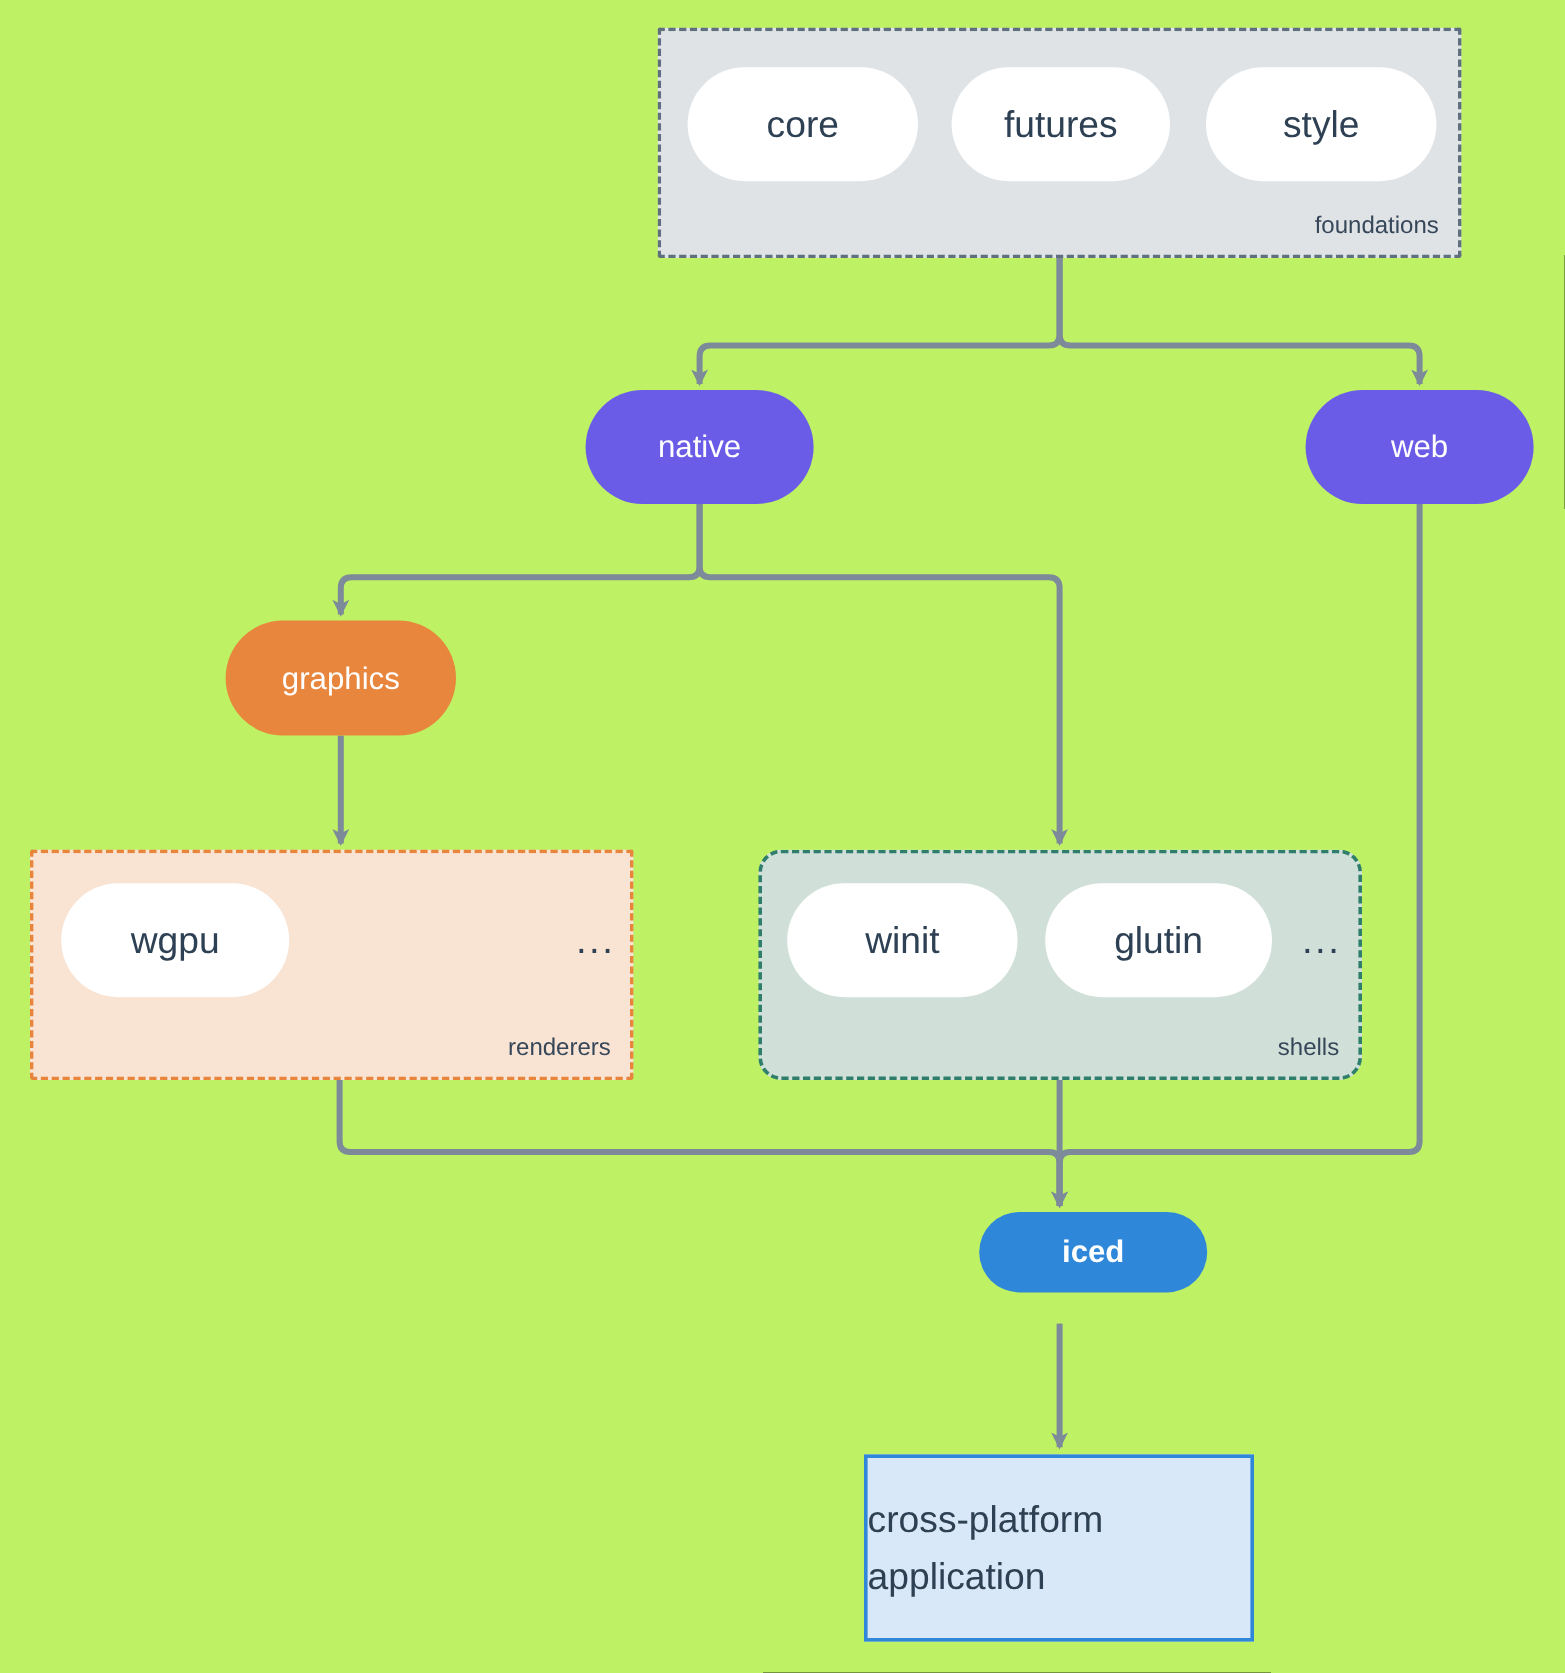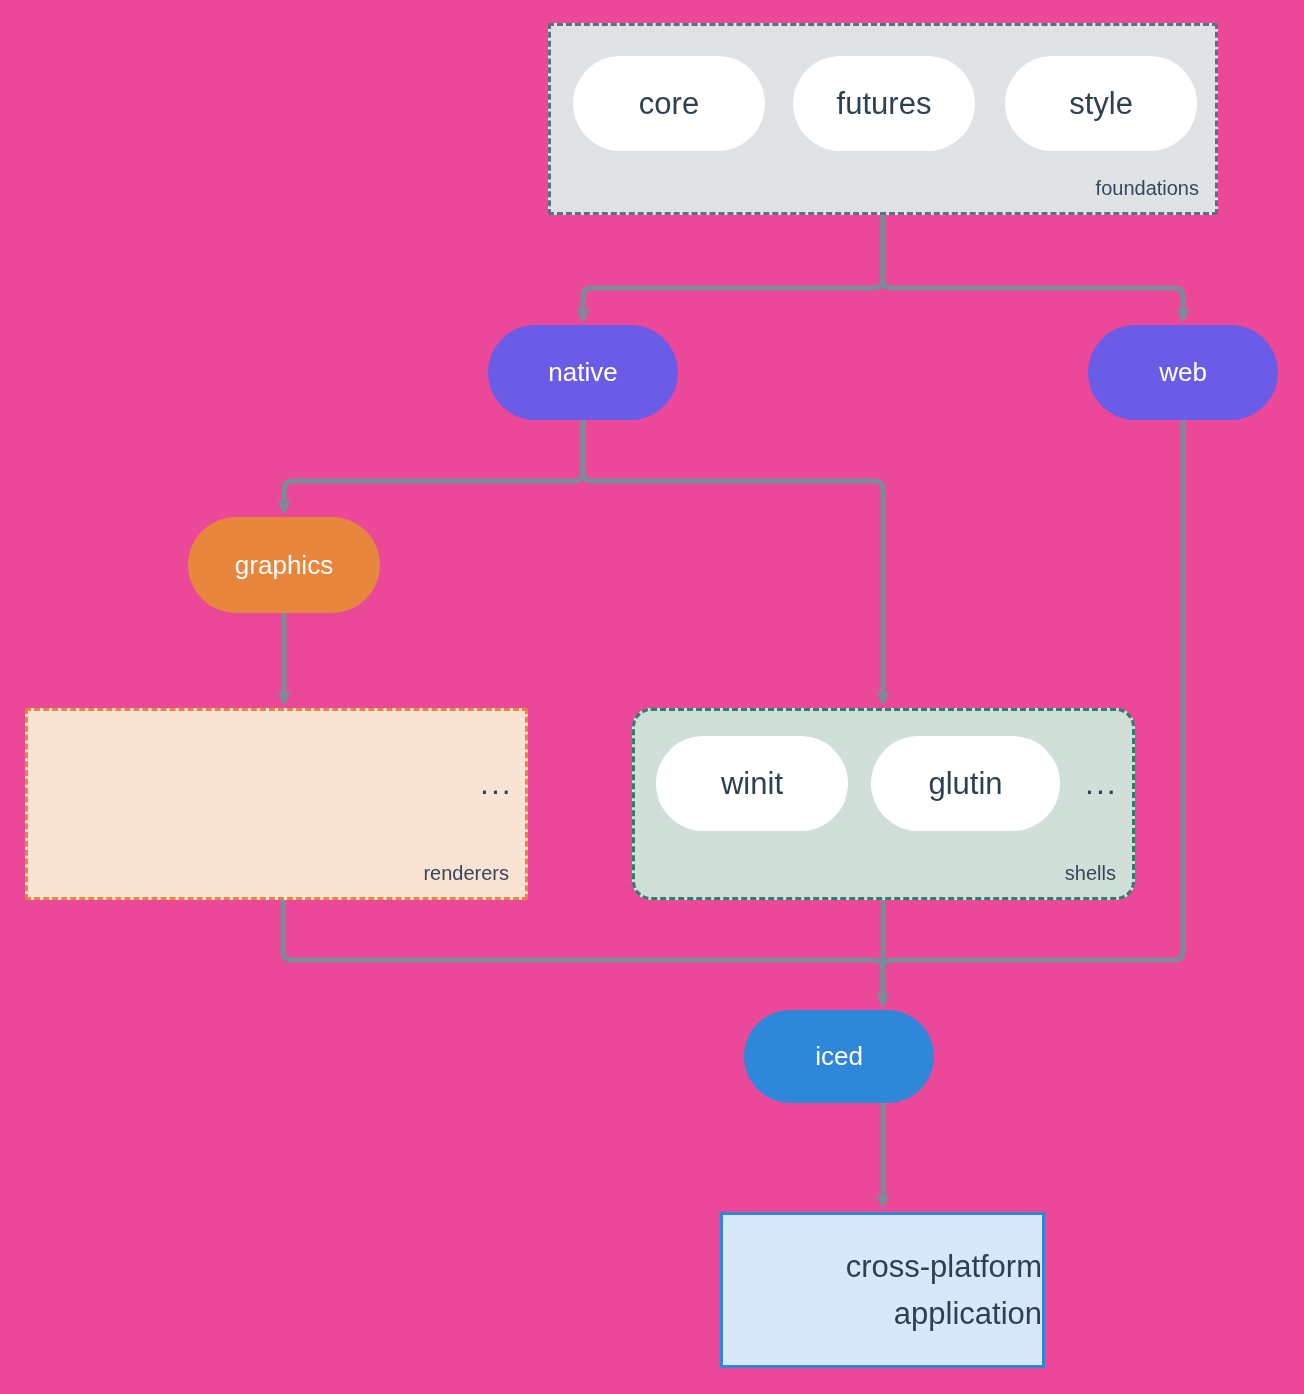--- a/index.html
+++ b/index.html
@@ -1,20 +1,20 @@
 <!DOCTYPE html>
 <html><head>
 <meta charset="utf-8">
 <style>
   html, body { margin: 0; padding: 0; background: #000000; }
   #canvas {
     position: relative;
     width: 1304px;
     height: 1394px;
-    background: #ec4899;
+    background: #bef264;
     font-family: "Liberation Sans", "DejaVu Sans", sans-serif;
     overflow: hidden;
   }
   #arrows { position: absolute; left: 0; top: 0; z-index: 1; }
 
   .group {
     position: absolute;
     box-sizing: border-box;
     border: 3px dashed #5f6f7d;
     border-radius: 2px;
@@ -75,32 +75,32 @@
   #pill-glow { left: 238px; top: 25px; width: 190px; }
   #ellipsis-renderers { left: 452px; }
   
   #pill-winit  { left: 21px;  top: 25px; width: 192px; }
   #pill-glutin { left: 236px; top: 25px; width: 189px; }
   #ellipsis-shells { left: 450px; }
 
   #node-native   { left: 488px;  top: 325px;  width: 190px; height: 95px; background: #6b5ce8; }
   #node-web      { left: 1088px; top: 325px;  width: 190px; height: 95px; background: #6b5ce8; }
   #node-graphics { left: 188px;  top: 517px;  width: 192px; height: 96px; background: #e8863d; }
-  #node-iced     { left: 744px;  top: 1010px; width: 190px; height: 93px; background: #2f87d9; }
+  #node-iced     { left: 816px;  top: 1010px; width: 190px; height: 67px; background: #2f87d9; font-weight: bold; }
 
   #node-app {
     position: absolute;
     left: 720px; top: 1212px;
     width: 325px; height: 156px;
     box-sizing: border-box;
     background: #d8e8f8;
     border: 3px solid #2f87d9;
     display: flex;
     flex-direction: column;
-    align-items: flex-end;
+    align-items: flex-start;
     justify-content: center;
     font-size: 31px;
     line-height: 47px;
     color: #2e4053;
     text-align: center;
     z-index: 3;
   }
 </style>
 </head>
 <body>
@@ -132,20 +132,21 @@
     <div class="white-pill" id="pill-style">style</div>
     <div class="group-label">foundations</div>
   </div>
 
   <div class="node-pill" id="node-native">native</div>
   <div class="node-pill" id="node-graphics">graphics</div>
 
   <div class="node-pill" id="node-web">web</div>
 
   <div class="group" id="group-renderers">
+    <div class="white-pill" id="pill-wgpu">wgpu</div>
     <div class="ellipsis" id="ellipsis-renderers">...</div>
     <div class="group-label">renderers</div>
   </div>
 
   <div class="group" id="group-shells">
     <div class="white-pill" id="pill-winit">winit</div>
     <div class="white-pill" id="pill-glutin">glutin</div>
     <div class="ellipsis" id="ellipsis-shells">...</div>
     <div class="group-label">shells</div>
   </div>

